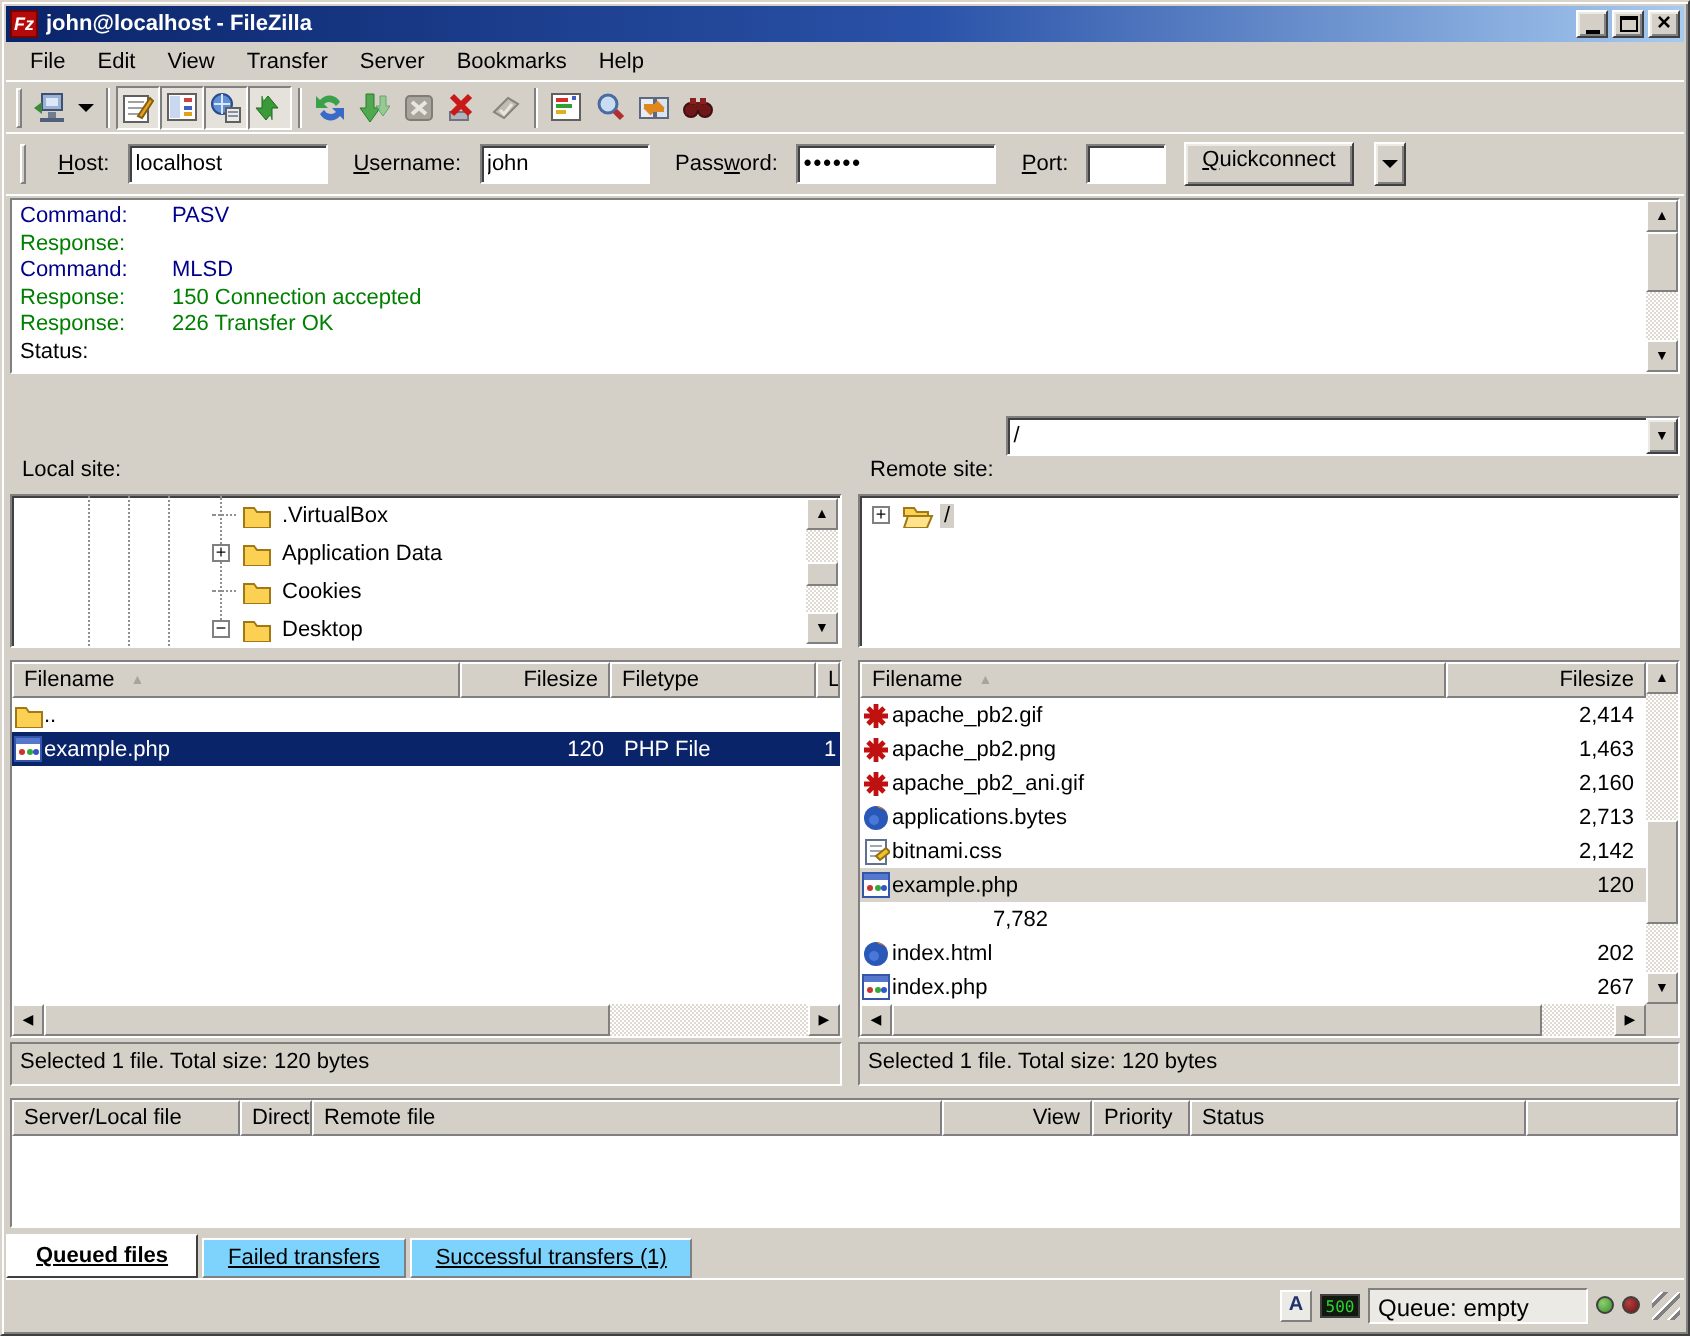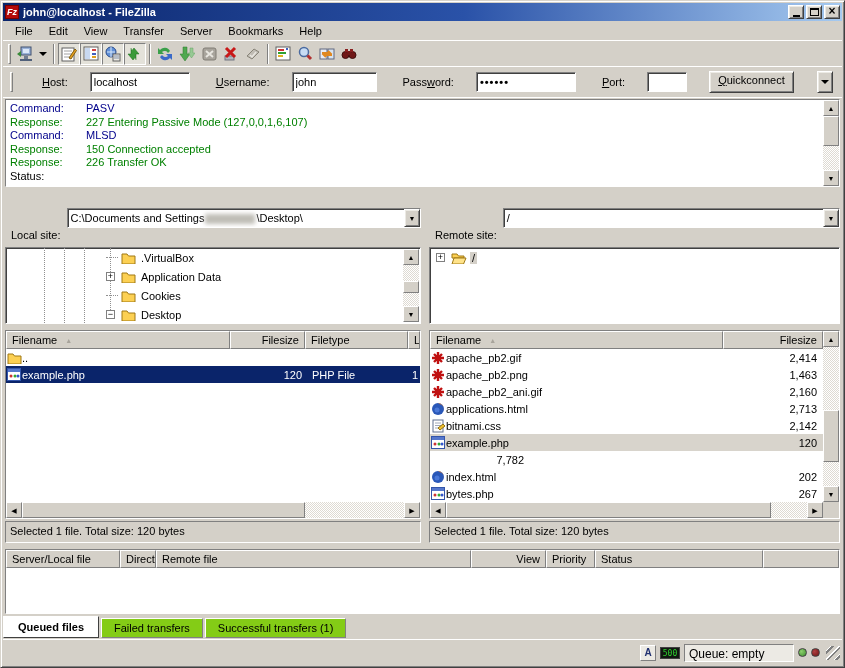--- a/index.html
+++ b/index.html
@@ -35,21 +35,21 @@
   
   .toolbar { height:26px; flex:0 0 26px; display:flex; align-items:center; padding-left:2px; border-bottom:1px solid #FFF; }
   .gripper { width:3px; height:20px; border:1px solid; border-color:#FFFFFF #808080 #808080 #FFFFFF; margin:0 3px; }
   .tbsep { width:2px; height:20px; border-left:1px solid #808080; border-right:1px solid #FFFFFF; margin:0 3px; }
   .tbbtn { width:22px; height:22px; display:flex; align-items:center; justify-content:center; }
   .tbbtn.pressed { border:1px solid; border-color:#808080 #FFFFFF #FFFFFF #808080; background:#E4E2DA; }
   .tbbtn svg { display:block; }
   .drop-arrow { width:0; height:0; border-left:4px solid transparent; border-right:4px solid transparent; border-top:4px solid #000; }
 
   
-  .quickbar { height:31px; flex:0 0 31px; display:flex; align-items:center; gap:22px; padding-left:4px; border-bottom:1px solid #FFF; }
+  .quickbar { height:31px; flex:0 0 31px; display:flex; align-items:center; gap:9px; padding-left:4px; border-bottom:1px solid #FFF; }
   .qlabel { margin-left:4px; }
   .ul { text-decoration:underline; }
   .field { height:20px; font-family:"Liberation Sans",sans-serif; font-size:11px; padding:2px 3px; background:#fff;
     border:1px solid; border-color:#808080 #FFFFFF #FFFFFF #808080; box-shadow: inset 1px 1px 0 #404040; outline:none; }
   .qbtn { height:22px; padding:2px 8px; font-family:"Liberation Sans",sans-serif; font-size:11px; }
   .qbtn-arrow { width:16px; height:22px; display:flex; align-items:center; justify-content:center; margin-left:1px; }
 
   
   .log { flex:0 0 88px; margin:1px 2px 2px 2px; position:relative; background:#fff; overflow:hidden; }
   .log-lines { padding:2px 4px; line-height:13.5px; }
@@ -113,22 +113,22 @@
 
   .statusline { flex:0 0 22px; margin:2px 2px 0 2px; padding:3px 4px; background:#D4D0C8;
     border:1px solid; border-color:#808080 #FFFFFF #FFFFFF #808080; white-space:nowrap; }
 
   
   .queue { flex:1; margin:0 2px; display:flex; flex-direction:column; background:#fff;
     border:1px solid; border-color:#808080 #FFFFFF #FFFFFF #808080; box-shadow: inset 1px 1px 0 #404040; overflow:hidden; }
   .qbody { flex:1; background:#fff; }
 
   
-  .tabs { flex:0 0 25px; display:flex; align-items:flex-start; padding-top:2px; }
-  .tab { padding:3px 12px; background:#84cc16; border:1px solid; border-color:#FFFFFF #808080 #808080 #FFFFFF;
+  .tabs { flex:0 0 25px; display:flex; align-items:flex-end; padding-top:2px;text-decoration:underline; }
+  .tab { padding:3px 12px; background:#7dd3fc; border:1px solid; border-color:#FFFFFF #808080 #808080 #FFFFFF;
     margin-right:2px; margin-top:2px; }
   .tab.active { background:#FFFFFF; font-weight:bold; margin-top:0; padding:4px 14px; border-color:#FFFFFF #404040 #404040 #FFFFFF; }
 
   
   .statusbar { flex:0 0 26px; border-top:1px solid #FFF; display:flex; align-items:center; justify-content:flex-end; gap:4px; padding:2px 2px 2px 4px; }
   .ascii-box { width:16px; height:16px; display:flex; align-items:center; justify-content:center;
     border:1px solid; border-color:#FFFFFF #808080 #808080 #FFFFFF; font-weight:bold; font-size:10px; color:#203070; background:#ECEAE4; }
   .speed-badge { min-width:20px; height:12px; background:#101810; color:#30D030; font-family:"DejaVu Sans Mono",monospace;
     font-size:8px; line-height:11px; text-align:center; padding:0 1px; border:1px solid #404040; }
   .queuebox { width:110px; height:18px; padding:2px 4px; background:#ECEAE4; font-size:12px;
@@ -297,21 +297,20 @@
   </div>
 
   <div class="log sunken-thin">
     <div class="log-lines">
       <div class="log-line cmd">
           <span class="log-label">Command:</span>
           <span>PASV</span>
         </div>
       <div class="log-line resp">
           <span class="log-label">Response:</span>
-          <span>227 Entering Passive Mode (127,0,0,1,6,107)</span>
         </div>
       <div class="log-line cmd">
           <span class="log-label">Command:</span>
           <span>MLSD</span>
         </div>
       <div class="log-line resp">
           <span class="log-label">Response:</span>
           <span>150 Connection accepted</span>
         </div>
       <div class="log-line resp">
@@ -330,24 +329,20 @@
         </span>
       <span class="sbtn raised-thin">▼</span>
     </div>
   </div>
 
   <div class="main">
 
     <div class="col-left">
       <div class="siterow">
         <span class="sitelabel">Local site:</span>
-        <span class="combo">
-          <span><span>C:\Documents and Settings</span><span class="redact"></span><span>\Desktop\</span></span>
-          <span class="combo-arrow raised">▼</span>
-        </span>
       </div>
       <div class="treepanel">
         <span class="guide" style="left:38px"></span>
         <span class="guide" style="left:58px"></span>
         <span class="guide" style="left:78px"></span>
         <span class="guide" style="left:104px;top:0;height:66px"></span>
         <div class="trow indent">
           <span class="connector"></span>
           <svg class="ticon" width="15" height="12">
               <path d="M1 2 h5 l1.5 2 H14 v8 H1 z" fill="#FCD053" stroke="#A07814"></path>
@@ -502,21 +497,21 @@
             </div>
             <div class="frow">
               <span class="c-name" style="flex:1">
                   <span class="icn">
                     <svg width="14" height="14">
                       <circle cx="7" cy="7" r="6" fill="#2A58B8"></circle>
                       <path d="M7 1 a6 6 0 0 1 5.5 8 a5 5 0 0 0 -4 -7 z" fill="#E87818"></path>
                       <circle cx="6" cy="8" r="2.5" fill="#4A78D8"></circle>
                     </svg>
                   </span>
-                  <span>applications.html</span>
+                  <span>applications.bytes</span>
                 </span>
               <span class="c-size" style="width:100px">2,713</span>
             </div>
             <div class="frow">
               <span class="c-name" style="flex:1">
                   <span class="icn">
                     <svg width="13" height="14">
                       <rect x="1" y="1" width="10" height="12" fill="#fff" stroke="#607090"></rect>
                       <line x1="3" y1="4" x2="9" y2="4" stroke="#A0A8B8"></line>
                       <line x1="3" y1="6.5" x2="9" y2="6.5" stroke="#A0A8B8"></line>
@@ -563,21 +558,21 @@
               <span class="c-name" style="flex:1">
                   <span class="icn">
                     <svg width="14" height="13">
                       <rect x="0.5" y="0.5" width="13" height="12" fill="#fff" stroke="#3355AA"></rect>
                       <rect x="1" y="1" width="12" height="3" fill="#5577CC"></rect>
                       <circle cx="4" cy="8" r="1.5" fill="#CC3333"></circle>
                       <circle cx="8" cy="8" r="1.5" fill="#33AA33"></circle>
                       <circle cx="11" cy="8" r="1.5" fill="#3355CC"></circle>
                     </svg>
                   </span>
-                  <span>bytes.php</span>
+                  <span>index.php</span>
                 </span>
               <span class="c-size" style="width:100px">267</span>
             </div>
           </div>
           <div class="hscroll">
             <span class="sbtn raised-thin">◀</span>
             <span class="strack" style="flex:1;position:relative">
                 <span class="sthumb raised-thin hthumb" style="left:0;width:90%"></span>
               </span>
             <span class="sbtn raised-thin">▶</span>

